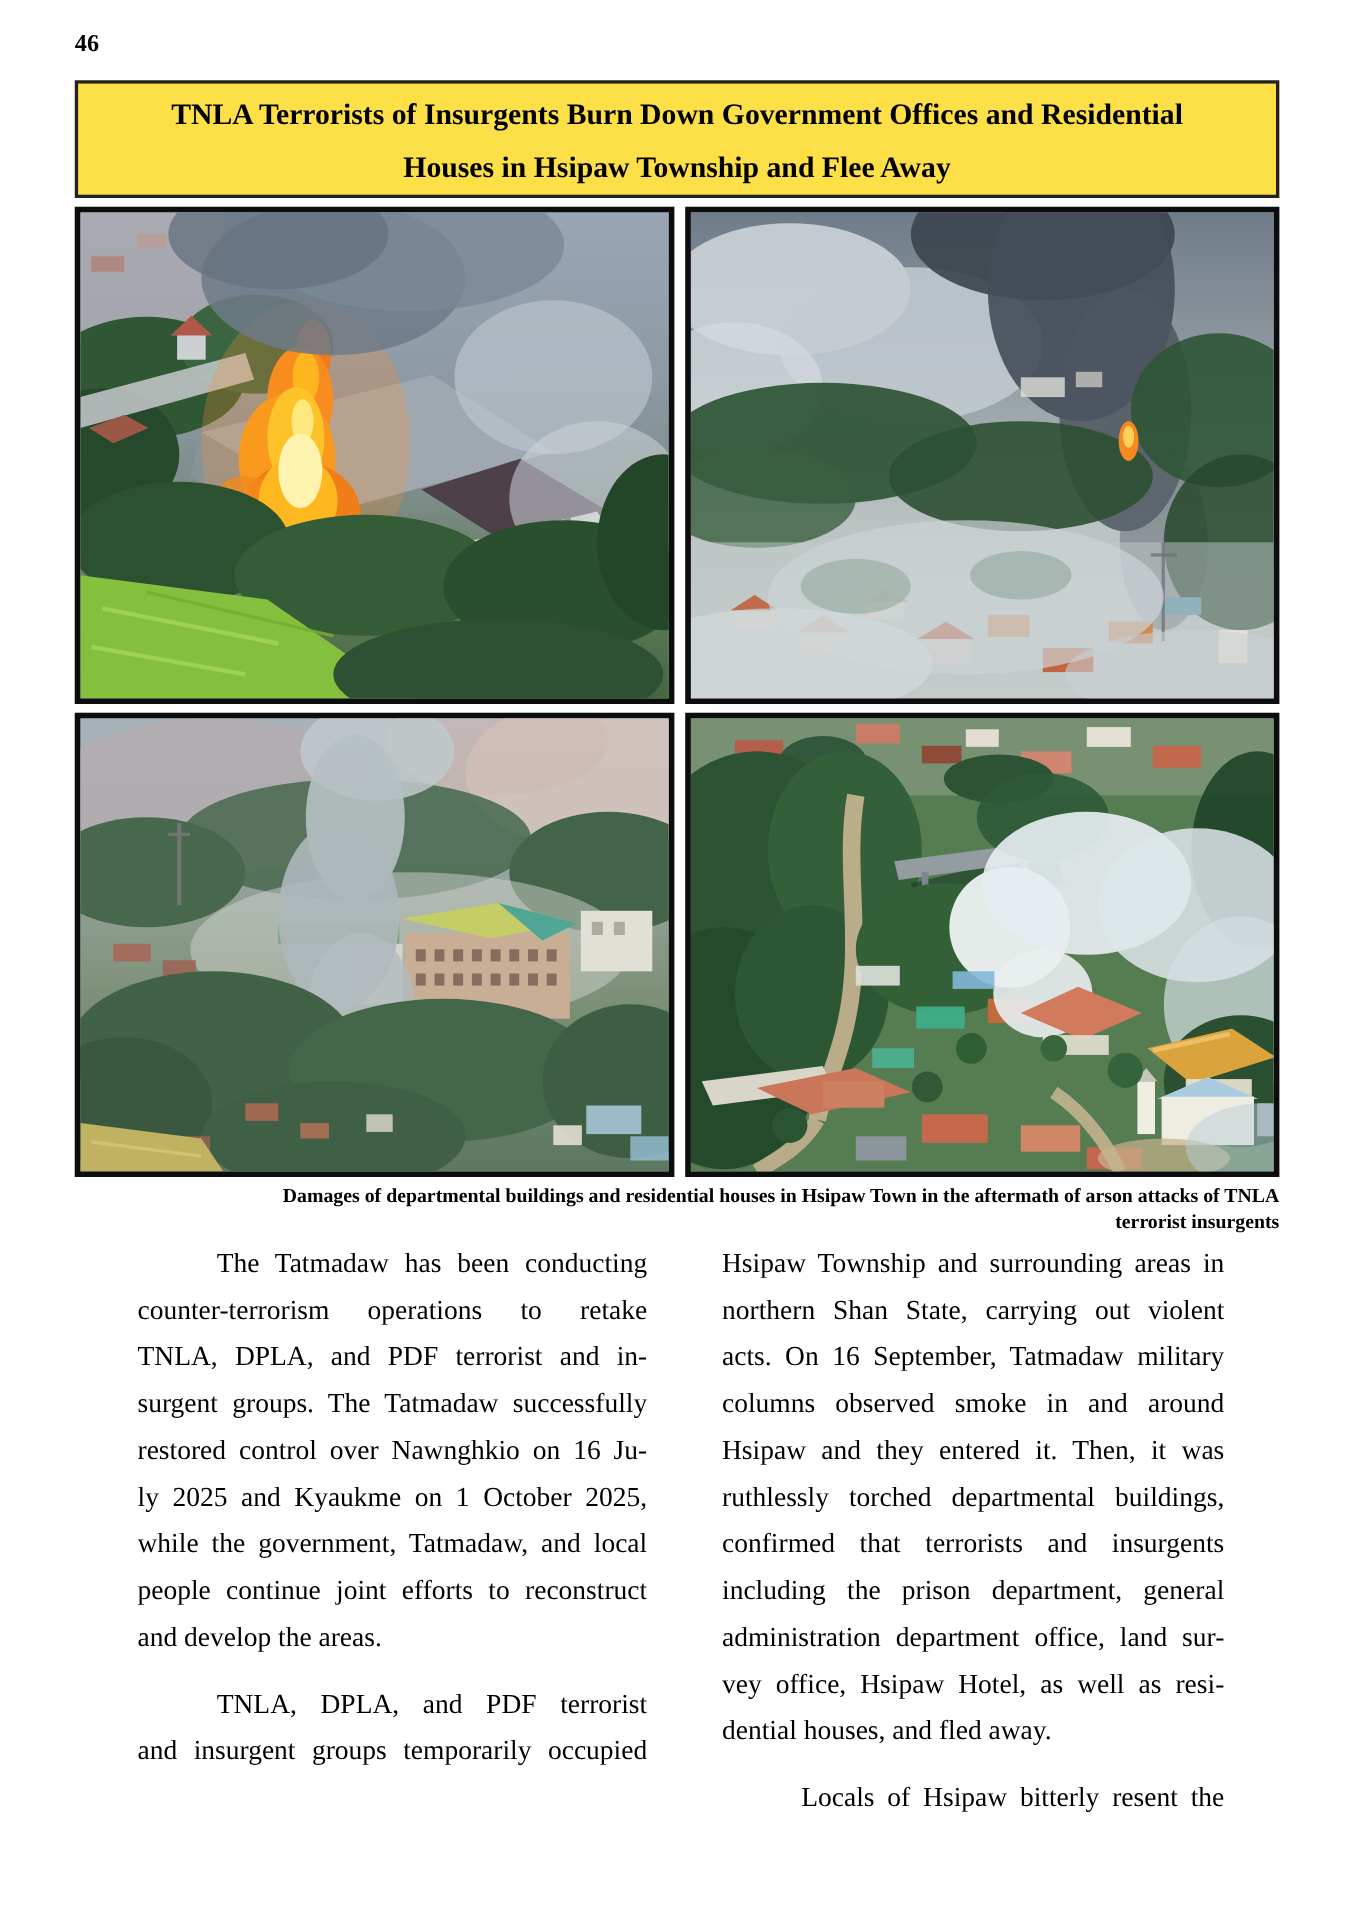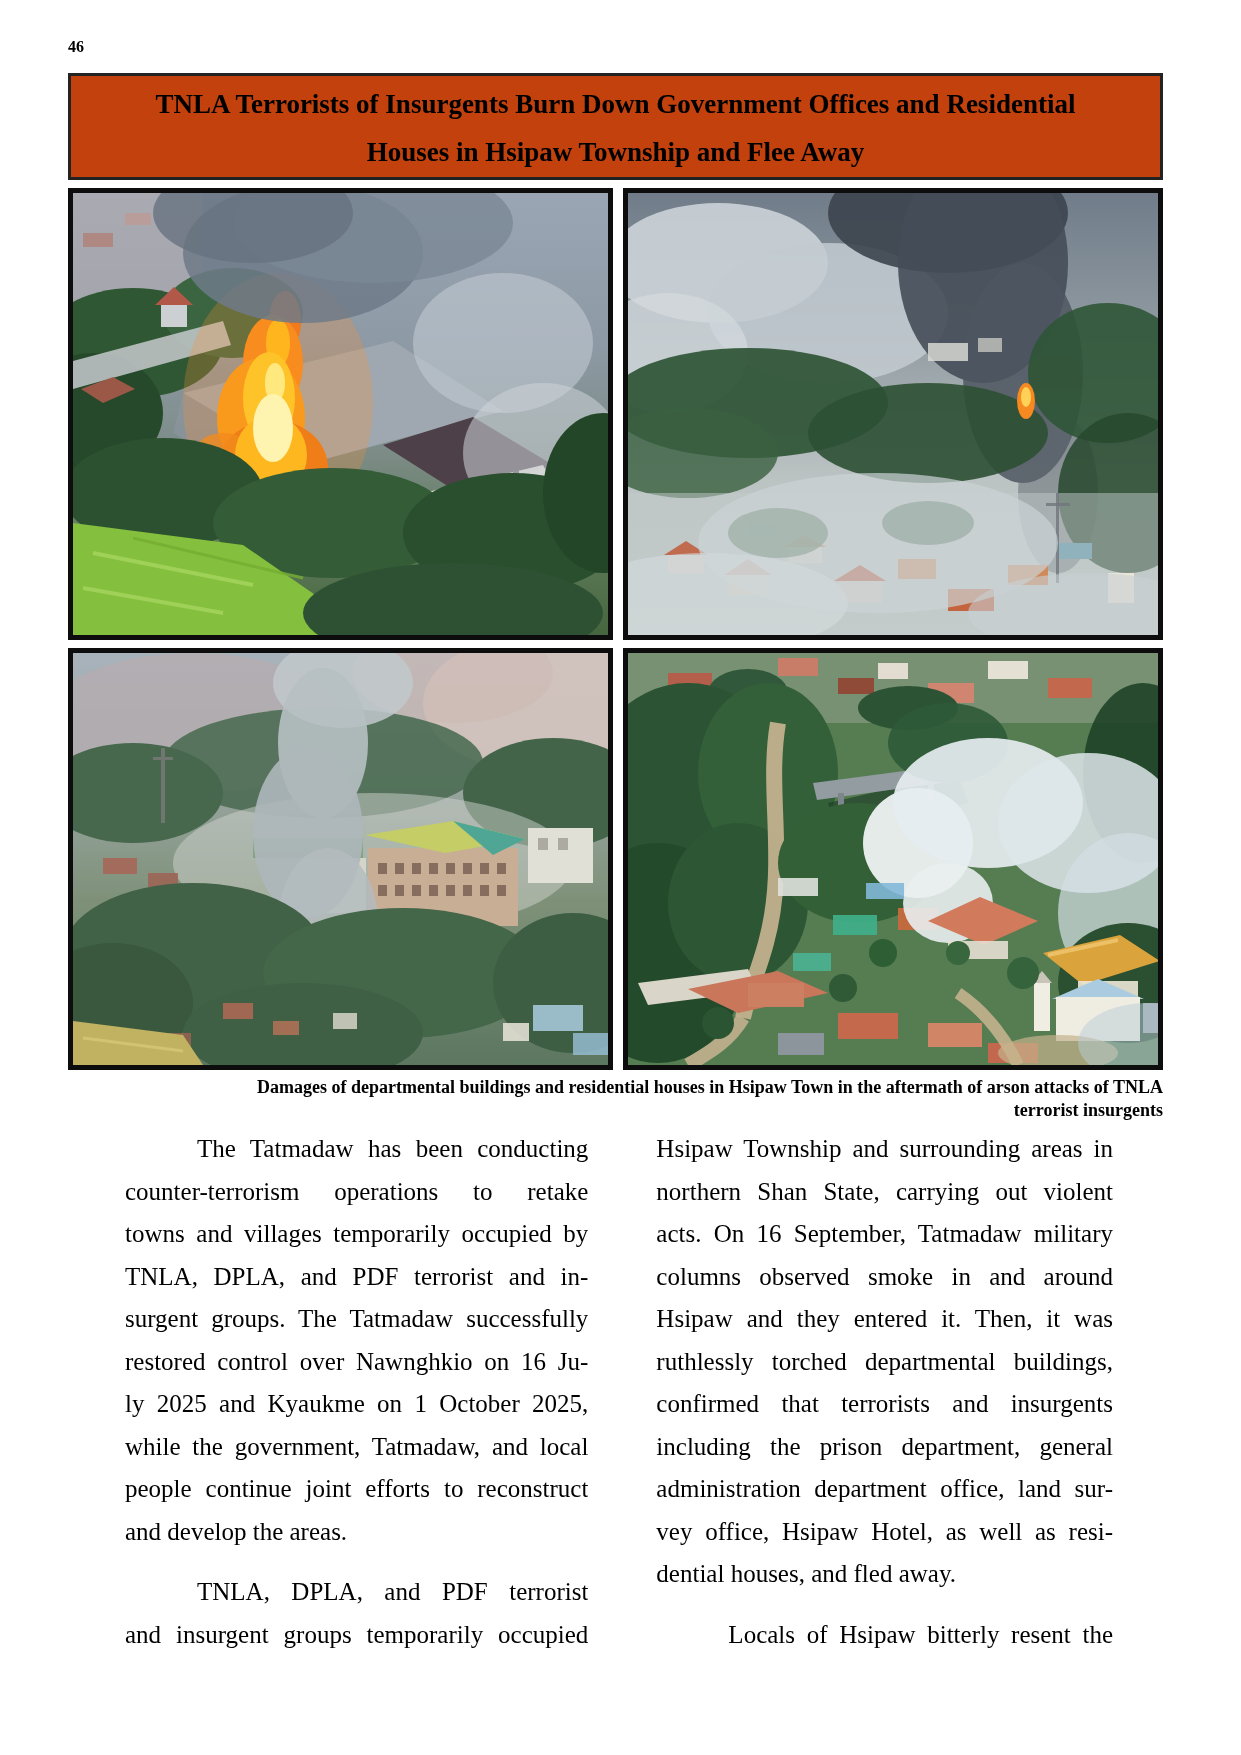--- a/index.html
+++ b/index.html
@@ -2,26 +2,26 @@
 <html><head>
 <meta charset="utf-8">
 <style>
   * { margin:0; padding:0; box-sizing:border-box; }
   html,body { background:#ffffff; }
   .page {
     position:relative; width:1241px; height:1755px; background:#ffffff;
     font-family:"Liberation Serif", serif; color:#000; overflow:hidden;
   }
   .page-number {
-    position:absolute; left:68px; top:38px;
-    font-size:16px; font-weight:bold;
+    position:absolute; left:68px; top:26px;
+    font-size:22px; font-weight:bold;
   }
   .banner {
     position:absolute; left:68px; top:73px; width:1095px; height:107px;
-    background:#c2410c; border:3px solid #232323;
+    background:#fde047; border:3px solid #232323;
     text-align:center; padding-top:4px;
   }
   .banner-line {
     font-size:27px; font-weight:bold; line-height:48px; white-space:nowrap;
   }
   .photo-grid {
     position:absolute; left:68px; top:188px; width:1095px;
     display:grid; grid-template-columns:545px 540px; grid-template-rows:452px 422px;
     column-gap:10px; row-gap:8px;
   }
@@ -313,21 +313,20 @@
   <div class="caption">
     <div>Damages of departmental buildings and residential houses in Hsipaw Town in the aftermath of arson attacks of TNLA</div>
     <div>terrorist insurgents</div>
   </div>
 
   <div class="body-columns">
     <div class="col-left">
       <div class="para">
         <div class="line indent">The Tatmadaw has been conducting</div>
         <div class="line">counter-terrorism operations to retake</div>
-        <div class="line">towns and villages temporarily occupied by</div>
         <div class="line">TNLA, DPLA, and PDF terrorist and in-</div>
         <div class="line">surgent groups. The Tatmadaw successfully</div>
         <div class="line">restored control over Nawnghkio on 16 Ju-</div>
         <div class="line">ly 2025 and Kyaukme on 1 October 2025,</div>
         <div class="line">while the government, Tatmadaw, and local</div>
         <div class="line">people continue joint efforts to reconstruct</div>
         <div class="line end">and develop the areas.</div>
       </div>
       <div class="para">
         <div class="line indent">TNLA, DPLA, and PDF terrorist</div>

